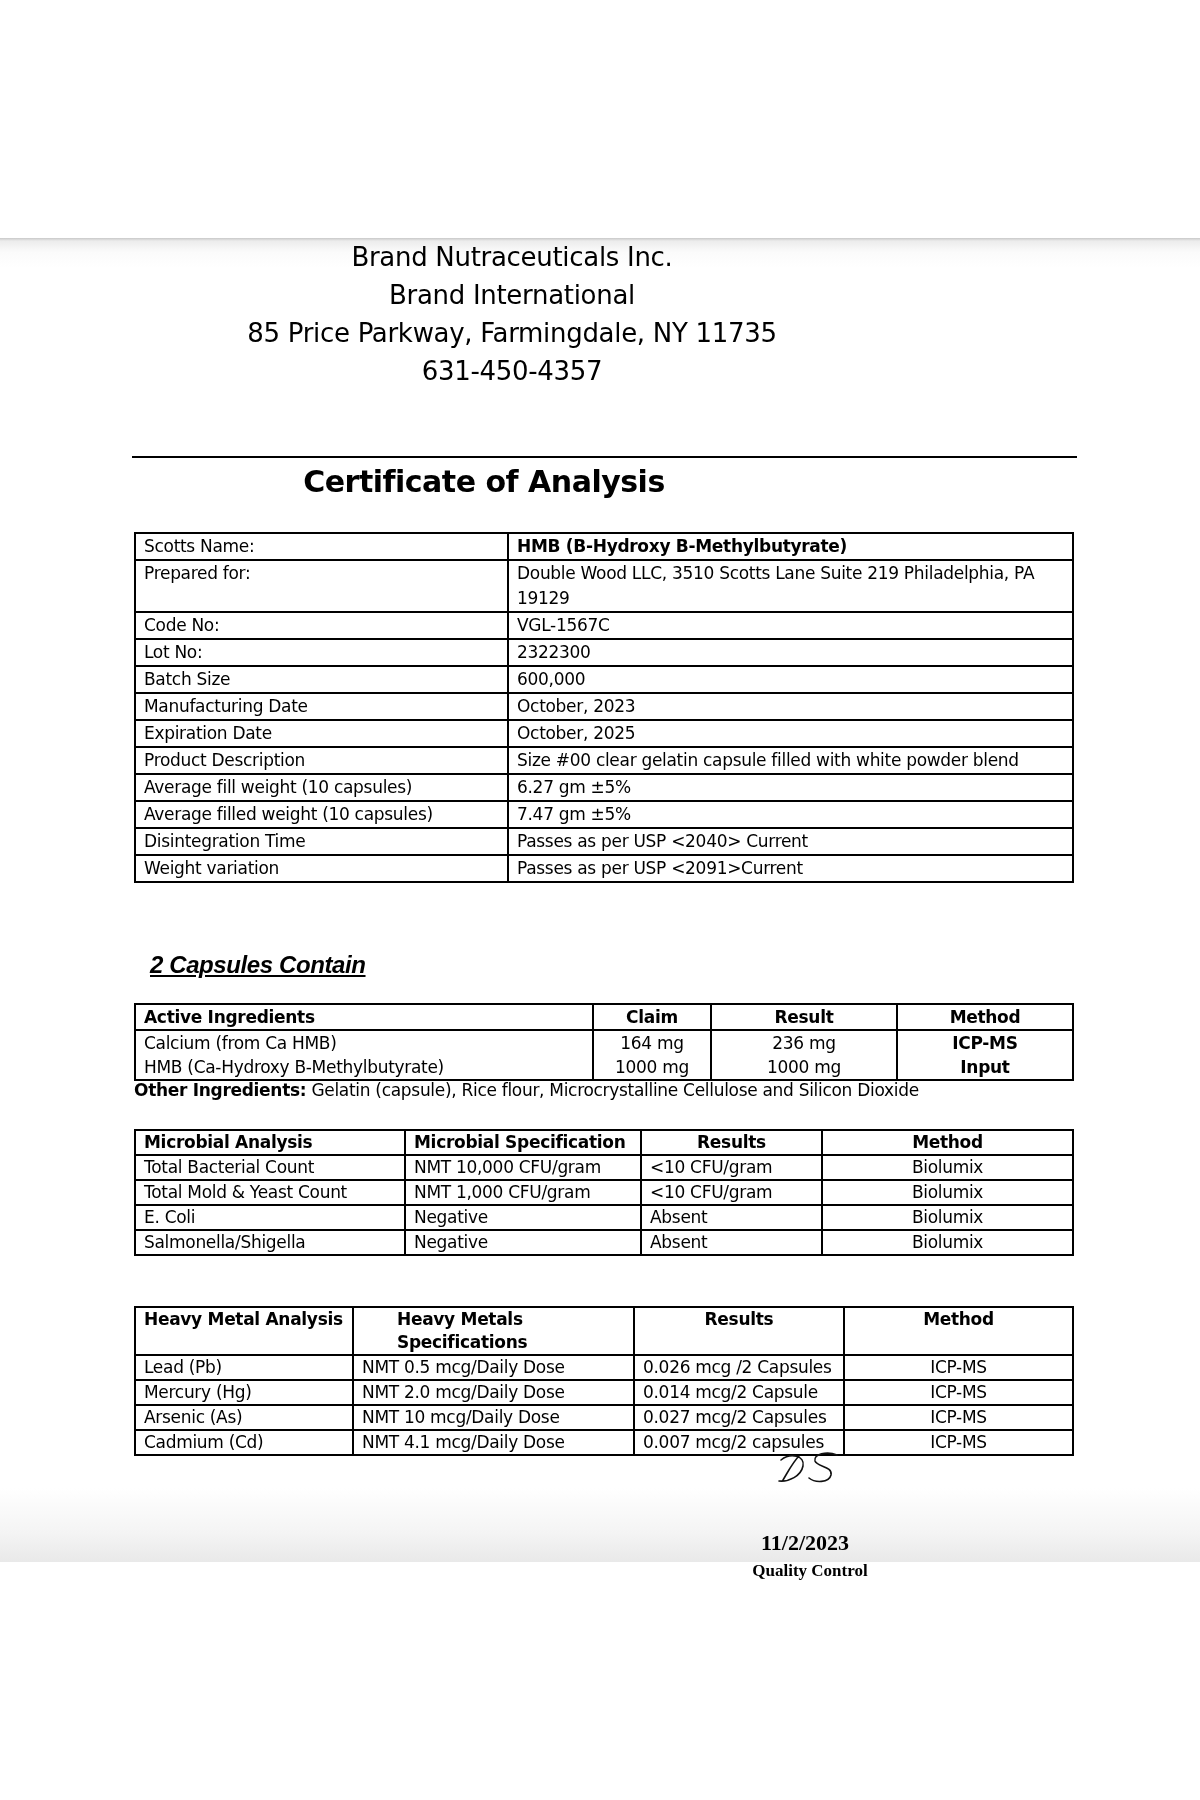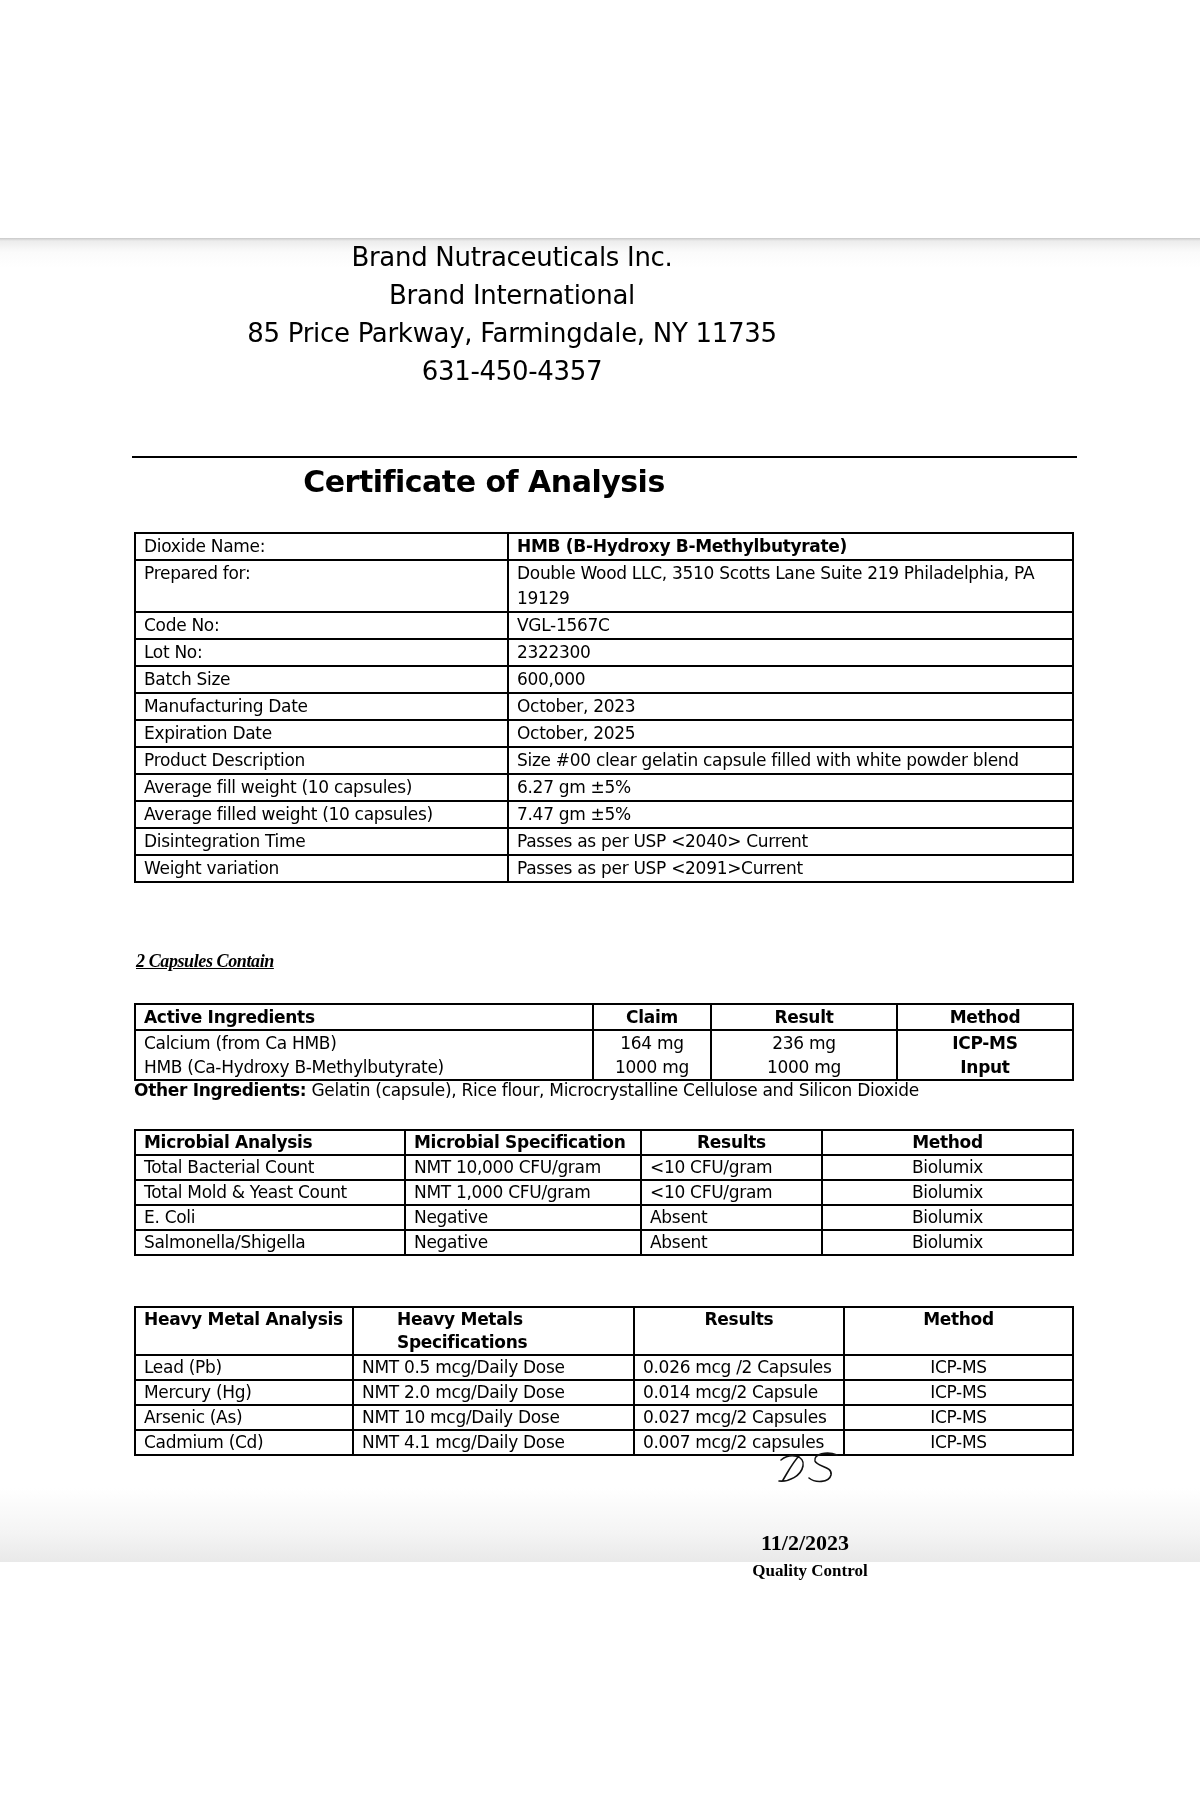--- a/index.html
+++ b/index.html
@@ -18,22 +18,22 @@
            font-family: "DejaVu Sans", sans-serif; font-weight: bold; font-size: 30px; letter-spacing: -0.5px; }
 
   table { border-collapse: collapse; position: absolute; font-family: "DejaVu Sans", sans-serif;
           font-size: 17px; letter-spacing: -0.3px; }
   td, th { border: 2px solid #000; padding: 0 8px; vertical-align: top; line-height: 25px; font-weight: normal; }
 
   #info-table { left: 134px; top: 294px; width: 940px; }
   #info-table td.label { width: 355px; }
   #info-table td.value-bold { font-weight: bold; }
 
-  .subhead { position: absolute; left: 136px; top: 713px; font-family: Liberation Serif, serif;
-             font-weight: bold; font-style: italic; text-decoration: underline; font-size: 18px; letter-spacing: -0.4px; }
+  .subhead { position: absolute; left: 150px; top: 713px; font-family: Liberation Sans, sans-serif;
+             font-weight: bold; font-style: italic; text-decoration: underline; font-size: 24px; letter-spacing: -0.4px; }
 
   #active-table { left: 134px; top: 765px; width: 940px; }
   #active-table th { font-weight: bold; line-height: 24px; }
   #active-table td { border-top: none; border-bottom: none; line-height: 24px; }
   #active-table tr.last td { border-bottom: 2px solid #000; }
   #active-table .c { text-align: center; }
   #active-table .b { font-weight: bold; }
   .other { position: absolute; left: 134px; top: 842px; font-family: "DejaVu Sans", sans-serif; font-size: 17px; letter-spacing: -0.3px; }
   .other b { font-weight: bold; }
 
@@ -65,21 +65,21 @@
       <span class="line">85 Price Parkway, Farmingdale, NY 11735</span>
       <span class="line">631-450-4357</span>
     </div>
 
     <div class="hr"></div>
     <div class="title">Certificate of Analysis</div>
 
     <table id="info-table">
       <tbody>
         <tr>
-            <td class="label">Dioxide Name:</td>
+            <td class="label">Scotts Name:</td>
             <td class="value-bold">HMB (B-Hydroxy B-Methylbutyrate)</td>
           </tr>
         <tr>
             <td class="label">Prepared for:</td>
             <td>Double Wood LLC, 3510 Scotts Lane Suite 219 Philadelphia, PA 19129</td>
           </tr>
         <tr>
             <td class="label">Code No:</td>
             <td>VGL-1567C</td>
           </tr>

